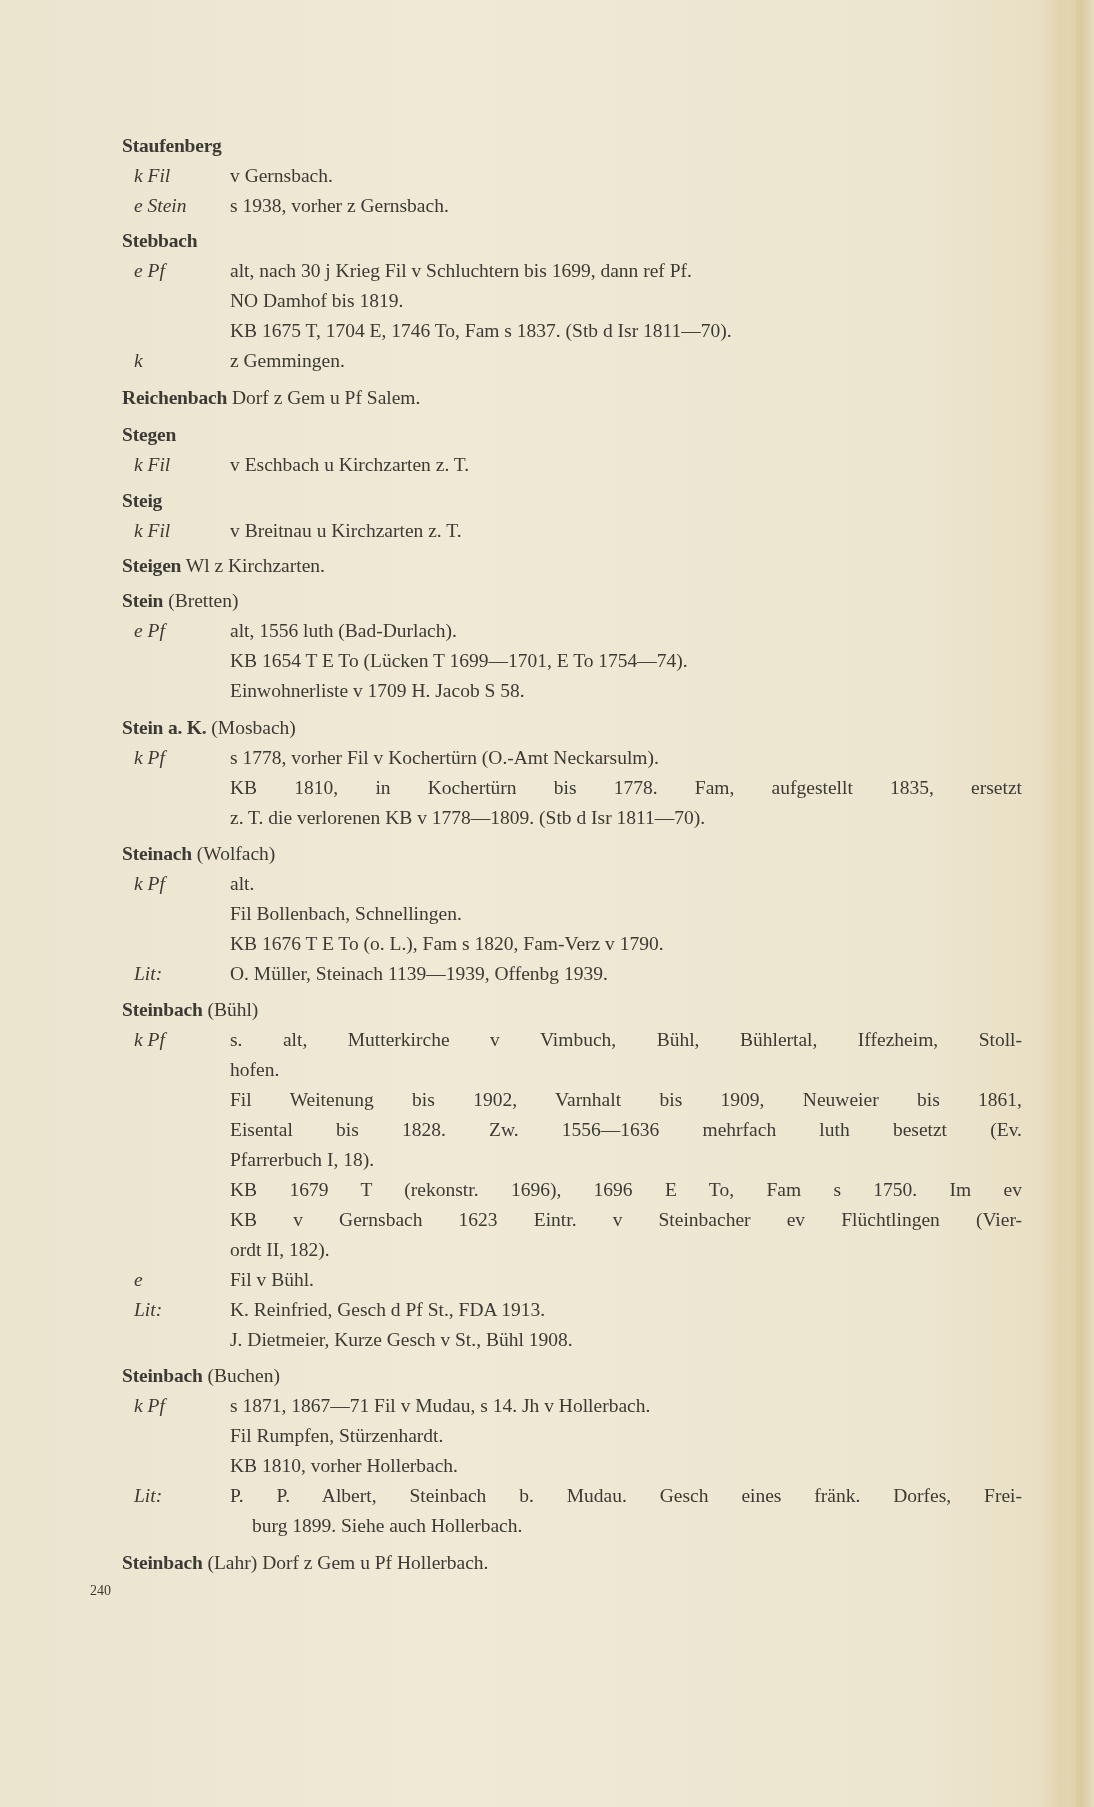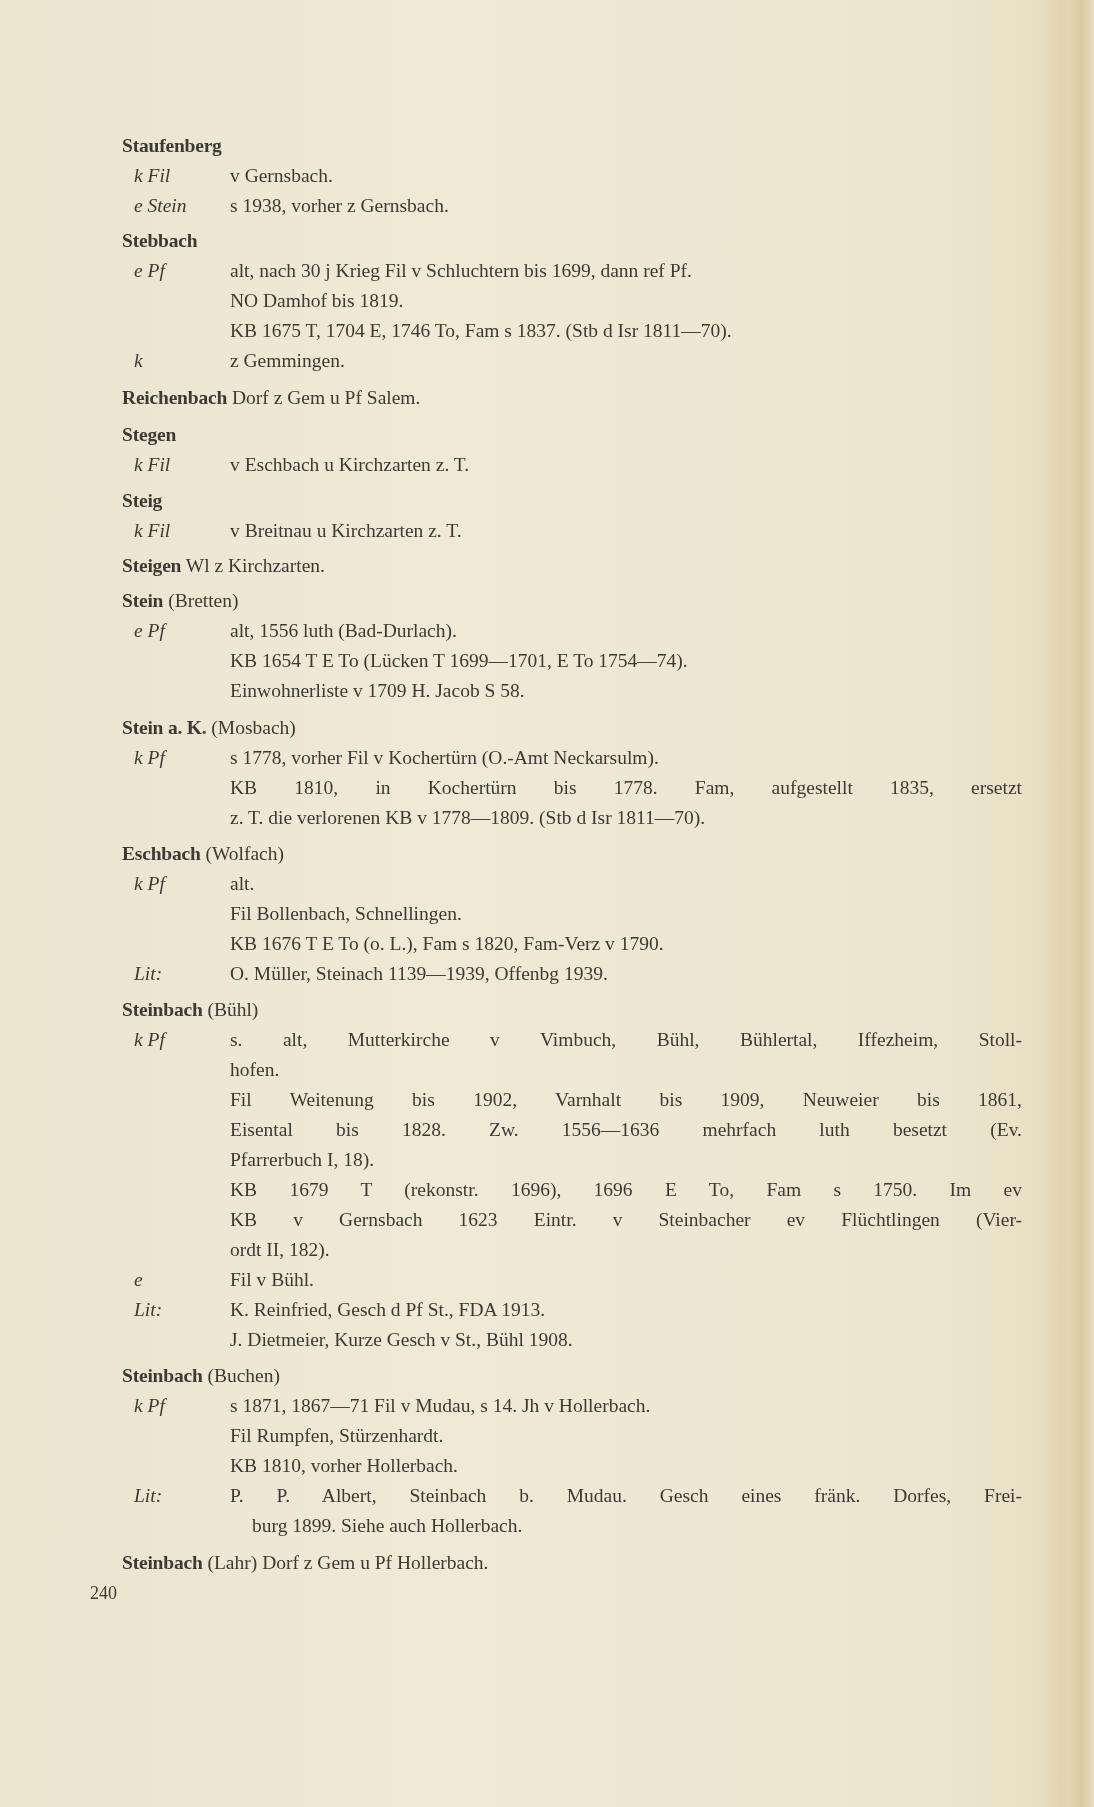--- a/index.html
+++ b/index.html
@@ -20,21 +20,21 @@
   }
   .text {
     position: absolute; left: 90px; top: 0; width: 900px;
     font-size: 19.5px; line-height: 30px;
   }
   .line { position: absolute; left: 16px; white-space: nowrap; margin-left: 16px; }
   .hw { font-weight: bold; letter-spacing: -0.2px; }
   .lbl { position: absolute; left: 12px; font-style: italic; }
   .body { position: absolute; left: 108px; font-family: Liberation Serif, serif; }
   .just { width: 792px; text-align: justify; text-align-last: justify; white-space: normal; }
-  .pageno { position: absolute; left: 90px; top: 1583px; font-size: 18px; }
+  .pageno { position: absolute; left: 90px; top: 1583px; font-size: 14px; }
 </style>
 </head>
 <body>
 
 <div class="page"></div>
 <div class="gutter"></div>
 
 <div class="text">
 
   <div class="line" style="top:131px"><span class="hw">Staufenberg</span></div>
@@ -102,21 +102,21 @@
     </div>
   <div class="line" style="top:773px;width:900px">
       <span class="lbl"></span>
       <span class="body just">KB 1810, in Kochertürn bis 1778. Fam, aufgestellt 1835, ersetzt</span>
     </div>
   <div class="line" style="top:803px;width:900px">
       <span class="lbl"></span>
       <span class="body">z. T. die verlorenen KB v 1778—1809. (Stb d Isr 1811—70).</span>
     </div>
 
-  <div class="line" style="top:839px"><span class="hw">Eschbach</span> <span>(Wolfach)</span></div>
+  <div class="line" style="top:839px"><span class="hw">Steinach</span> <span>(Wolfach)</span></div>
   <div class="line" style="top:869px;width:900px">
       <span class="lbl">k Pf</span>
       <span class="body">alt.</span>
     </div>
   <div class="line" style="top:899px;width:900px">
       <span class="lbl"></span>
       <span class="body">Fil Bollenbach, Schnellingen.</span>
     </div>
   <div class="line" style="top:929px;width:900px">
       <span class="lbl"></span>

